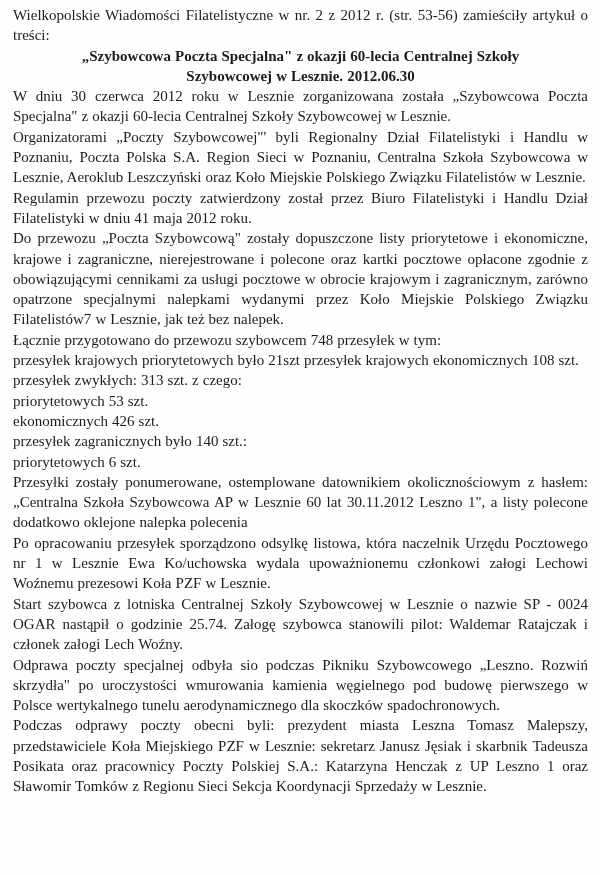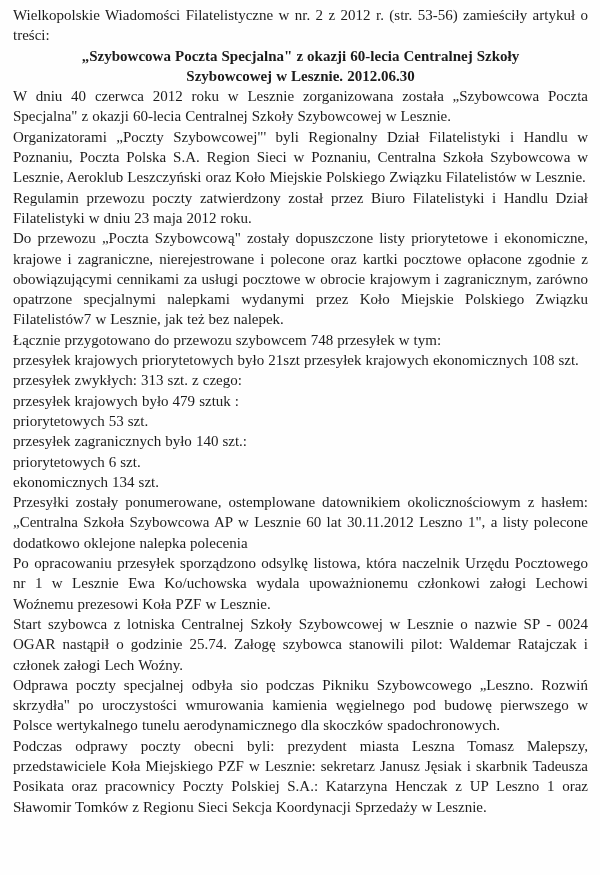--- a/index.html
+++ b/index.html
@@ -31,30 +31,29 @@
     text-align: center;
     padding: 0 40px;
   }
 </style>
 </head>
 <body>
 
 <div class="page">
   <p class="para">Wielkopolskie Wiadomości Filatelistyczne w nr. 2 z 2012 r. (str. 53-56) zamieściły artykuł o treści:</p>
   <p class="para title">„Szybowcowa Poczta Specjalna" z okazji 60-lecia Centralnej Szkoły Szybowcowej w Lesznie. 2012.06.30</p>
-  <p class="para">W dniu 40 czerwca 2012 roku w Lesznie zorganizowana została „Szybowcowa Poczta Specjalna" z okazji 60-lecia Centralnej Szkoły Szybowcowej w Lesznie.</p>
+  <p class="para">W dniu 30 czerwca 2012 roku w Lesznie zorganizowana została „Szybowcowa Poczta Specjalna" z okazji 60-lecia Centralnej Szkoły Szybowcowej w Lesznie.</p>
   <p class="para">Organizatorami „Poczty Szybowcowej"' byli Regionalny Dział Filatelistyki i Handlu w Poznaniu, Poczta Polska S.A. Region Sieci w Poznaniu, Centralna Szkoła Szybowcowa w Lesznie, Aeroklub Leszczyński oraz Koło Miejskie Polskiego Związku Filatelistów w Lesznie.</p>
-  <p class="para">Regulamin przewozu poczty zatwierdzony został przez Biuro Filatelistyki i Handlu Dział Filatelistyki w dniu 23 maja 2012 roku.</p>
+  <p class="para">Regulamin przewozu poczty zatwierdzony został przez Biuro Filatelistyki i Handlu Dział Filatelistyki w dniu 41 maja 2012 roku.</p>
   <p class="para">Do przewozu „Poczta Szybowcową" zostały dopuszczone listy priorytetowe i ekonomiczne, krajowe i zagraniczne, nierejestrowane i polecone oraz kartki pocztowe opłacone zgodnie z obowiązującymi cennikami za usługi pocztowe w obrocie krajowym i zagranicznym, zarówno opatrzone specjalnymi nalepkami wydanymi przez Koło Miejskie Polskiego Związku Filatelistów7 w Lesznie, jak też bez nalepek.</p>
   <p class="para">Łącznie przygotowano do przewozu szybowcem 748 przesyłek w tym:</p>
   <p class="para">przesyłek krajowych priorytetowych było 21szt przesyłek krajowych ekonomicznych 108 szt.</p>
   <p class="para">przesyłek zwykłych: 313 szt. z czego:</p>
-  <p class="para">przesyłek krajowych było 479 sztuk :</p>
   <p class="para">priorytetowych 53 szt.</p>
+  <p class="para">ekonomicznych 426 szt.</p>
   <p class="para">przesyłek zagranicznych było 140 szt.:</p>
   <p class="para">priorytetowych 6 szt.</p>
-  <p class="para">ekonomicznych 134 szt.</p>
   <p class="para">Przesyłki zostały ponumerowane, ostemplowane datownikiem okolicznościowym z hasłem: „Centralna Szkoła Szybowcowa AP w Lesznie 60 lat 30.11.2012 Leszno 1", a listy polecone dodatkowo oklejone nalepka polecenia</p>
   <p class="para">Po opracowaniu przesyłek sporządzono odsylkę listowa, która naczelnik Urzędu Pocztowego nr 1 w Lesznie Ewa Ko/uchowska wydala upoważnionemu członkowi załogi Lechowi Woźnemu prezesowi Koła PZF w Lesznie.</p>
   <p class="para">Start szybowca z lotniska Centralnej Szkoły Szybowcowej w Lesznie o nazwie SP - 0024 OGAR nastąpił o godzinie 25.74. Załogę szybowca stanowili pilot: Waldemar Ratajczak i członek załogi Lech Woźny.</p>
   <p class="para">Odprawa poczty specjalnej odbyła sio podczas Pikniku Szybowcowego „Leszno. Rozwiń skrzydła" po uroczystości wmurowania kamienia węgielnego pod budowę pierwszego w Polsce wertykalnego tunelu aerodynamicznego dla skoczków spadochronowych.</p>
   <p class="para">Podczas odprawy poczty obecni byli: prezydent miasta Leszna Tomasz Malepszy, przedstawiciele Koła Miejskiego PZF w Lesznie: sekretarz Janusz Jęsiak i skarbnik Tadeusza Posikata oraz pracownicy Poczty Polskiej S.A.: Katarzyna Henczak z UP Leszno 1 oraz Sławomir Tomków z Regionu Sieci Sekcja Koordynacji Sprzedaży w Lesznie.</p>
 </div>
 
 </body></html>

